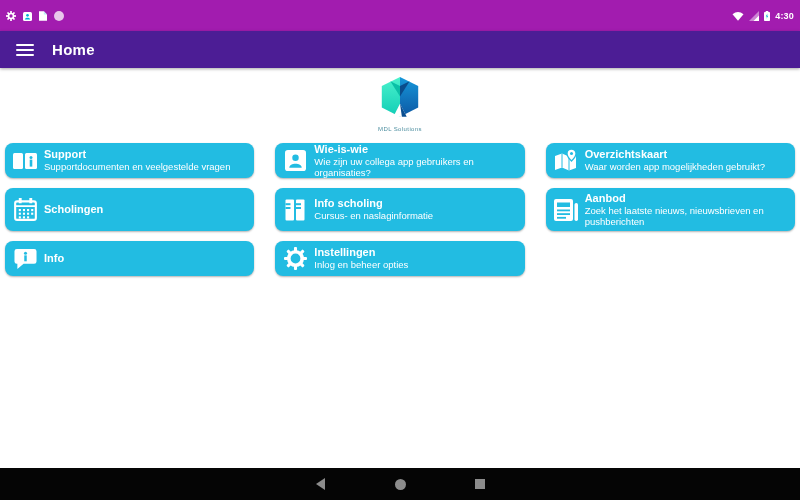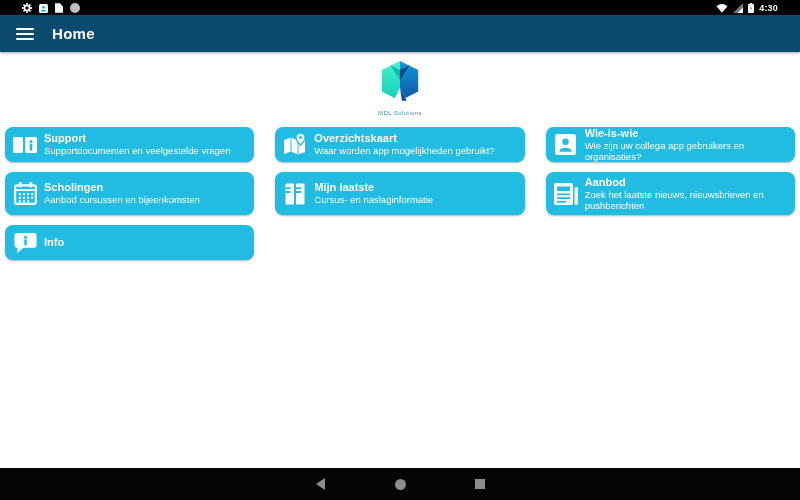--- a/index.html
+++ b/index.html
@@ -5,35 +5,35 @@
   * { margin: 0; padding: 0; box-sizing: border-box; }
   html, body { width: 800px; height: 500px; overflow: hidden; }
   body {
     font-family: "Liberation Sans", "DejaVu Sans", sans-serif;
     background: #ffffff;
     position: relative;
   }
 
   
   .status-bar {
-    height: 15px;
-    background: #000000;
-    display: flex;
-    align-items: center;
-    padding: 0 22px;
+    height: 31px;
+    background: #a21caf;
+    display: flex;
+    align-items: center;
+    padding: 0 6px;
     color: #fff;
   }
   .status-left { display: flex; align-items: center; gap: 7px; }
   .status-right { margin-left: auto; display: flex; align-items: center; gap: 5px; }
   .status-time { font-size: 9px; font-weight: bold; color: #fff; letter-spacing: 0.2px; }
 
   
   .app-bar {
     height: 37px;
-    background: #0c4a6e;
+    background: #4c1d95;
     display: flex;
     align-items: center;
     padding: 0 16px;
     box-shadow: 0 1px 3px rgba(0,0,0,0.35);
     position: relative;
     z-index: 2;
   }
   .hamburger { width: 18px; display: flex; flex-direction: column; gap: 3px; cursor: pointer; }
   .hamburger span { display: block; height: 2px; background: #fff; border-radius: 1px; }
   .app-title { color: #fff; font-size: 15px; font-weight: bold; margin-left: 18px; letter-spacing: 0.3px; }
@@ -232,45 +232,45 @@
           </svg>
       </span>
       <span class="tile-text">
         <span class="tile-title">Support</span>
         <span class="tile-desc">Supportdocumenten en veelgestelde vragen</span>
       </span>
     </div>
 
     <div class="tile">
       <span class="tile-icon">
+        <svg width="21" height="21" viewBox="0 0 22 22">
+            <rect width="22" height="22" rx="3" fill="#fff"></rect>
+            <circle cx="11" cy="8" r="3.4" fill="#22BCE2"></circle>
+            <path d="M4.5,18.5 C4.5,13.2 17.5,13.2 17.5,18.5 Z" fill="#22BCE2"></path>
+          </svg>
+      </span>
+      <span class="tile-text">
+        <span class="tile-title">Wie-is-wie</span>
+        <span class="tile-desc">Wie zijn uw collega app gebruikers en organisaties?</span>
+      </span>
+    </div>
+
+    <div class="tile">
+      <span class="tile-icon">
         <svg width="24" height="24" viewBox="0 0 24 24">
             <path d="M1,7 L8,4.5 L15,7.5 L22,5 L22,19 L15,21.5 L8,18.5 L1,21 Z" fill="#fff"></path>
             <line x1="8" y1="4.5" x2="8" y2="18.5" stroke="#22BCE2" stroke-width="1"></line>
             <line x1="15" y1="7.5" x2="15" y2="21.5" stroke="#22BCE2" stroke-width="1"></line>
             <path d="M17.5,0 c-2.5,0 -4.5,2 -4.5,4.4 c0,3.2 4.5,7.6 4.5,7.6 s4.5,-4.4 4.5,-7.6 C22,2 20,0 17.5,0 Z" fill="#fff" stroke="#22BCE2" stroke-width="1.3"></path>
             <circle cx="17.5" cy="4.4" r="1.5" fill="#22BCE2"></circle>
           </svg>
       </span>
       <span class="tile-text">
         <span class="tile-title">Overzichtskaart</span>
         <span class="tile-desc">Waar worden app mogelijkheden gebruikt?</span>
-      </span>
-    </div>
-
-    <div class="tile">
-      <span class="tile-icon">
-        <svg width="21" height="21" viewBox="0 0 22 22">
-            <rect width="22" height="22" rx="3" fill="#fff"></rect>
-            <circle cx="11" cy="8" r="3.4" fill="#22BCE2"></circle>
-            <path d="M4.5,18.5 C4.5,13.2 17.5,13.2 17.5,18.5 Z" fill="#22BCE2"></path>
-          </svg>
-      </span>
-      <span class="tile-text">
-        <span class="tile-title">Wie-is-wie</span>
-        <span class="tile-desc">Wie zijn uw collega app gebruikers en organisaties?</span>
       </span>
     </div>
 
     <div class="tile">
       <span class="tile-icon">
         <svg width="23" height="23" viewBox="0 0 24 24">
             <rect x="1.2" y="3.5" width="21.6" height="19.3" rx="2" fill="none" stroke="#fff" stroke-width="2.2"></rect>
             <rect x="5" y="0" width="3" height="5.5" fill="#fff"></rect>
             <rect x="16" y="0" width="3" height="5.5" fill="#fff"></rect>
             <line x1="2" y1="8.5" x2="22" y2="8.5" stroke="#fff" stroke-width="2"></line>
@@ -284,39 +284,38 @@
               <rect x="13.6" y="15.3" width="2.2" height="2.2"></rect>
               <rect x="17.9" y="15.3" width="2.2" height="2.2"></rect>
               <rect x="5" y="19.1" width="2.2" height="2.2"></rect>
               <rect x="9.3" y="19.1" width="2.2" height="2.2"></rect>
               <rect x="13.6" y="19.1" width="2.2" height="2.2"></rect>
             </g>
           </svg>
       </span>
       <span class="tile-text">
         <span class="tile-title">Scholingen</span>
-        <span class="tile-desc">Aanbod cursussen en bijeenkomsten</span>
       </span>
     </div>
 
     <div class="tile">
       <span class="tile-icon">
         <svg width="20" height="22" viewBox="0 0 20 22">
             <rect x="0.5" y="0.5" width="8.5" height="21" rx="1" fill="#fff"></rect>
             <rect x="11" y="0.5" width="8.5" height="21" rx="1" fill="#fff"></rect>
             <g fill="#22BCE2">
               <rect x="0.5" y="4.2" width="5" height="2"></rect>
               <rect x="0.5" y="8" width="5" height="2"></rect>
               <rect x="11" y="4.2" width="5" height="2"></rect>
               <rect x="11" y="8" width="5" height="2"></rect>
             </g>
           </svg>
       </span>
       <span class="tile-text">
-        <span class="tile-title">Mijn laatste</span>
+        <span class="tile-title">Info scholing</span>
         <span class="tile-desc">Cursus- en naslaginformatie</span>
       </span>
     </div>
 
     <div class="tile">
       <span class="tile-icon">
         <svg width="24" height="22" viewBox="0 0 24 22">
             <rect x="0" y="0" width="19" height="22" rx="2" fill="#fff"></rect>
             <rect x="20.5" y="4" width="3.5" height="18" rx="1.7" fill="#fff"></rect>
             <g fill="#22BCE2">
@@ -340,20 +339,41 @@
             <path d="M3,0.5 H21 Q23.5,0.5 23.5,3 V13.5 Q23.5,16 21,16 H10 L3.5,21.5 V16 H3 Q0.5,16 0.5,13.5 V3 Q0.5,0.5 3,0.5 Z" fill="#fff"></path>
             <circle cx="12" cy="5" r="1.6" fill="#22BCE2"></circle>
             <rect x="10.7" y="7.2" width="2.6" height="6.2" fill="#22BCE2"></rect>
           </svg>
       </span>
       <span class="tile-text">
         <span class="tile-title">Info</span>
       </span>
     </div>
 
+    <div class="tile">
+      <span class="tile-icon">
+        <svg width="23" height="23" viewBox="0 0 24 24">
+            <circle cx="12" cy="12" r="7" fill="none" stroke="#fff" stroke-width="3.8"></circle>
+            <g fill="#fff">
+              <rect x="10.4" y="0" width="3.2" height="4.6" rx="1"></rect>
+              <rect x="10.4" y="19.4" width="3.2" height="4.6" rx="1"></rect>
+              <rect x="0" y="10.4" width="4.6" height="3.2" rx="1"></rect>
+              <rect x="19.4" y="10.4" width="4.6" height="3.2" rx="1"></rect>
+              <rect x="10.4" y="0" width="3.2" height="4.6" rx="1" transform="rotate(45 12 12)"></rect>
+              <rect x="10.4" y="19.4" width="3.2" height="4.6" rx="1" transform="rotate(45 12 12)"></rect>
+              <rect x="0" y="10.4" width="4.6" height="3.2" rx="1" transform="rotate(45 12 12)"></rect>
+              <rect x="19.4" y="10.4" width="4.6" height="3.2" rx="1" transform="rotate(45 12 12)"></rect>
+            </g>
+          </svg>
+      </span>
+      <span class="tile-text">
+        <span class="tile-title">Instellingen</span>
+        <span class="tile-desc">Inlog en beheer opties</span>
+      </span>
+    </div>
 
   </div>
 </div>
 
 <div class="nav-bar">
   <div class="nav-btn">
     <span class="nav-back-shape"></span>
   </div>
   <div class="nav-btn">
     <span class="nav-home-shape"></span>

